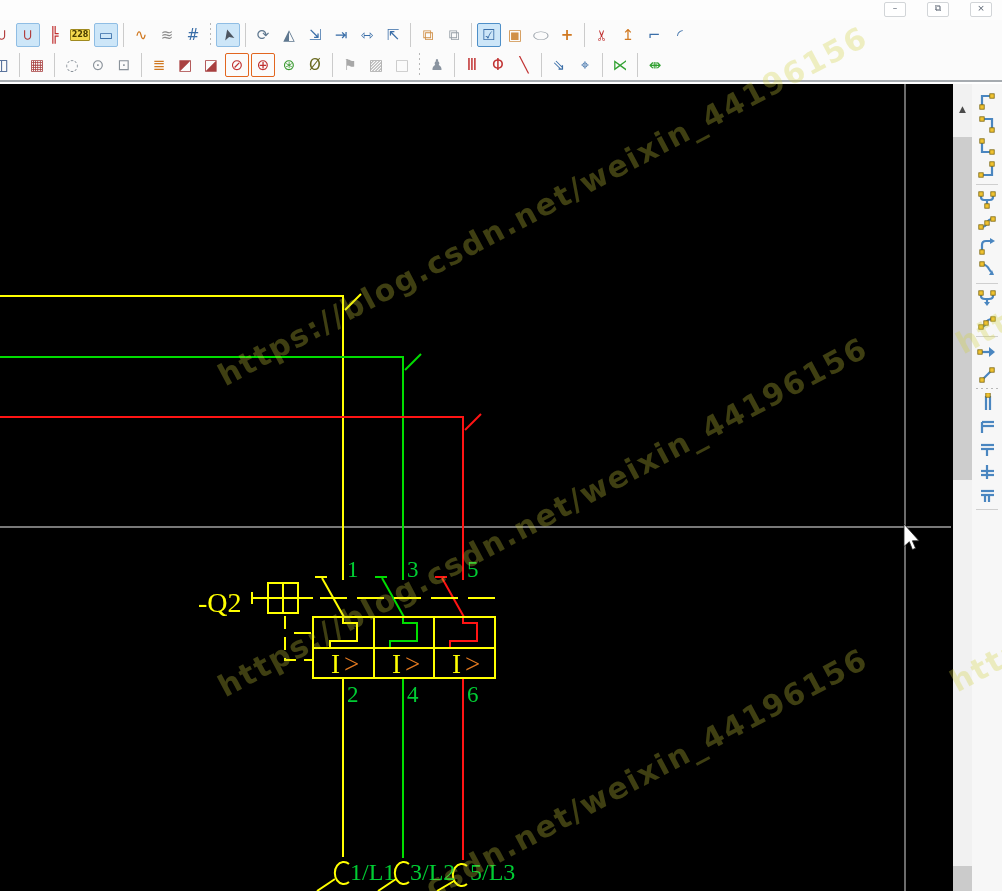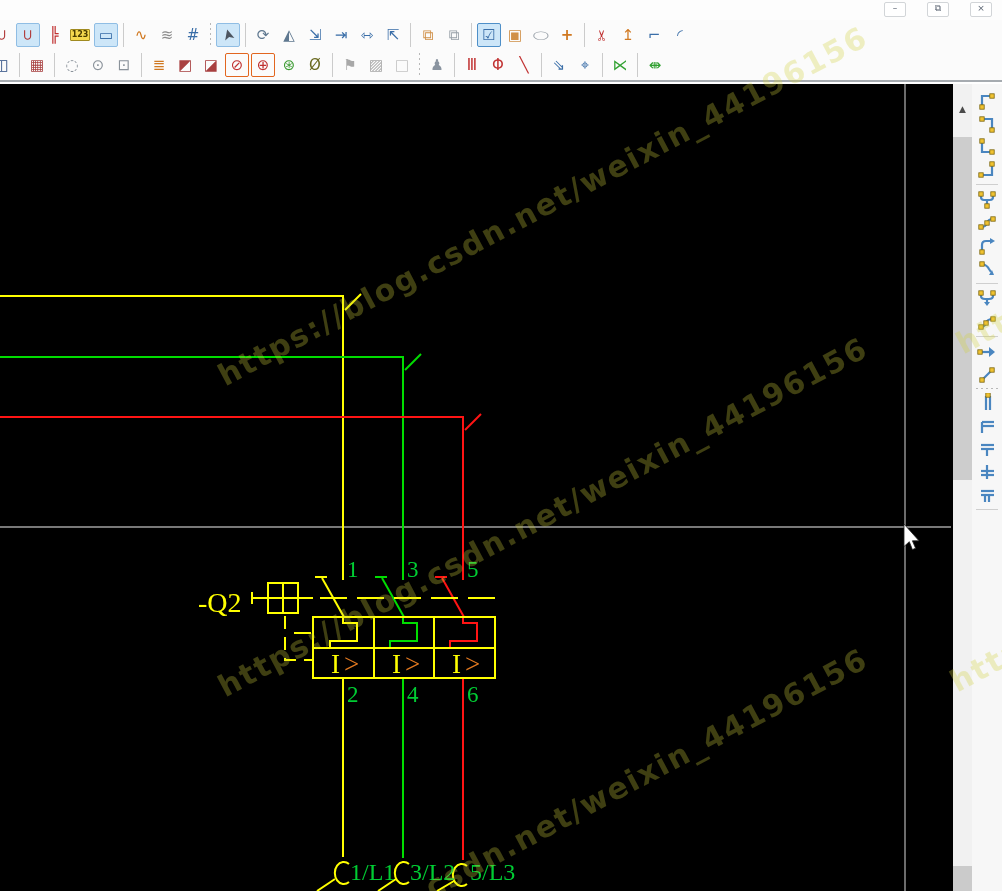--- a/index.html
+++ b/index.html
@@ -66,21 +66,21 @@
     <span class="icon cut">
       <span class="g" style="color: rgb(176, 56, 56); transform: rotate(90deg);">⊃</span>
     </span>
     <span class="icon act">
       <span class="g" style="color: rgb(176, 56, 56); transform: rotate(90deg);">⊃</span>
     </span>
     <span class="icon">
       <span class="g" style="color: rgb(192, 48, 48);">╠</span>
     </span>
     <span class="icon">
-      <span class="g numbox" style="color: rgb(74, 60, 0);">123</span>
+      <span class="g numbox" style="color: rgb(74, 60, 0);">228</span>
     </span>
     <span class="icon act">
       <span class="g" style="color: rgb(58, 110, 168);">▭</span>
     </span>
     <div class="sep"></div>
     <span class="icon">
       <span class="g" style="color: rgb(208, 120, 32);">∿</span>
     </span>
     <span class="icon">
       <span class="g" style="color: rgb(138, 138, 138);">≋</span>

